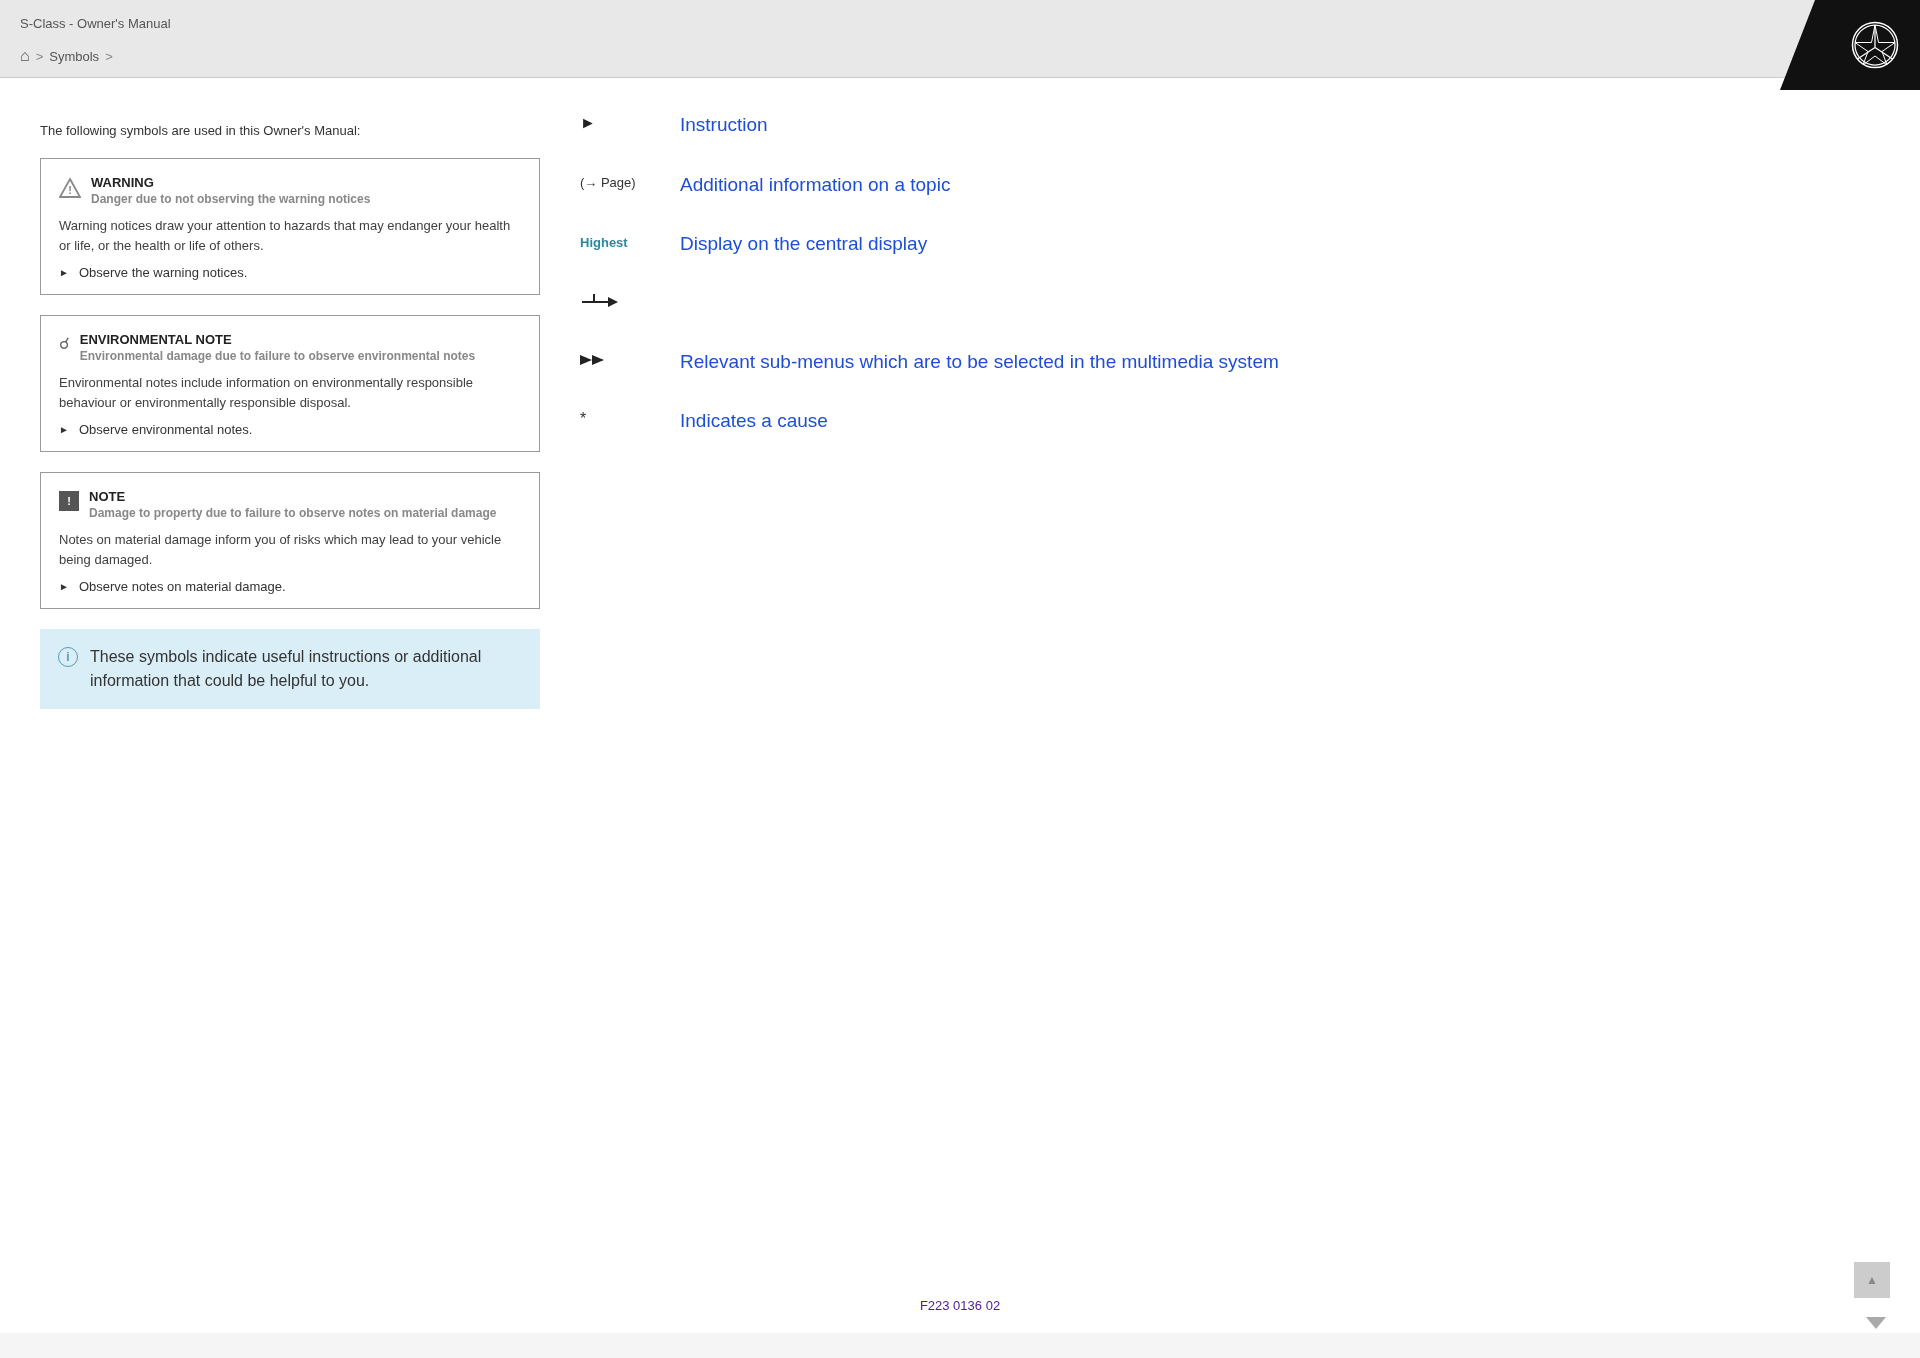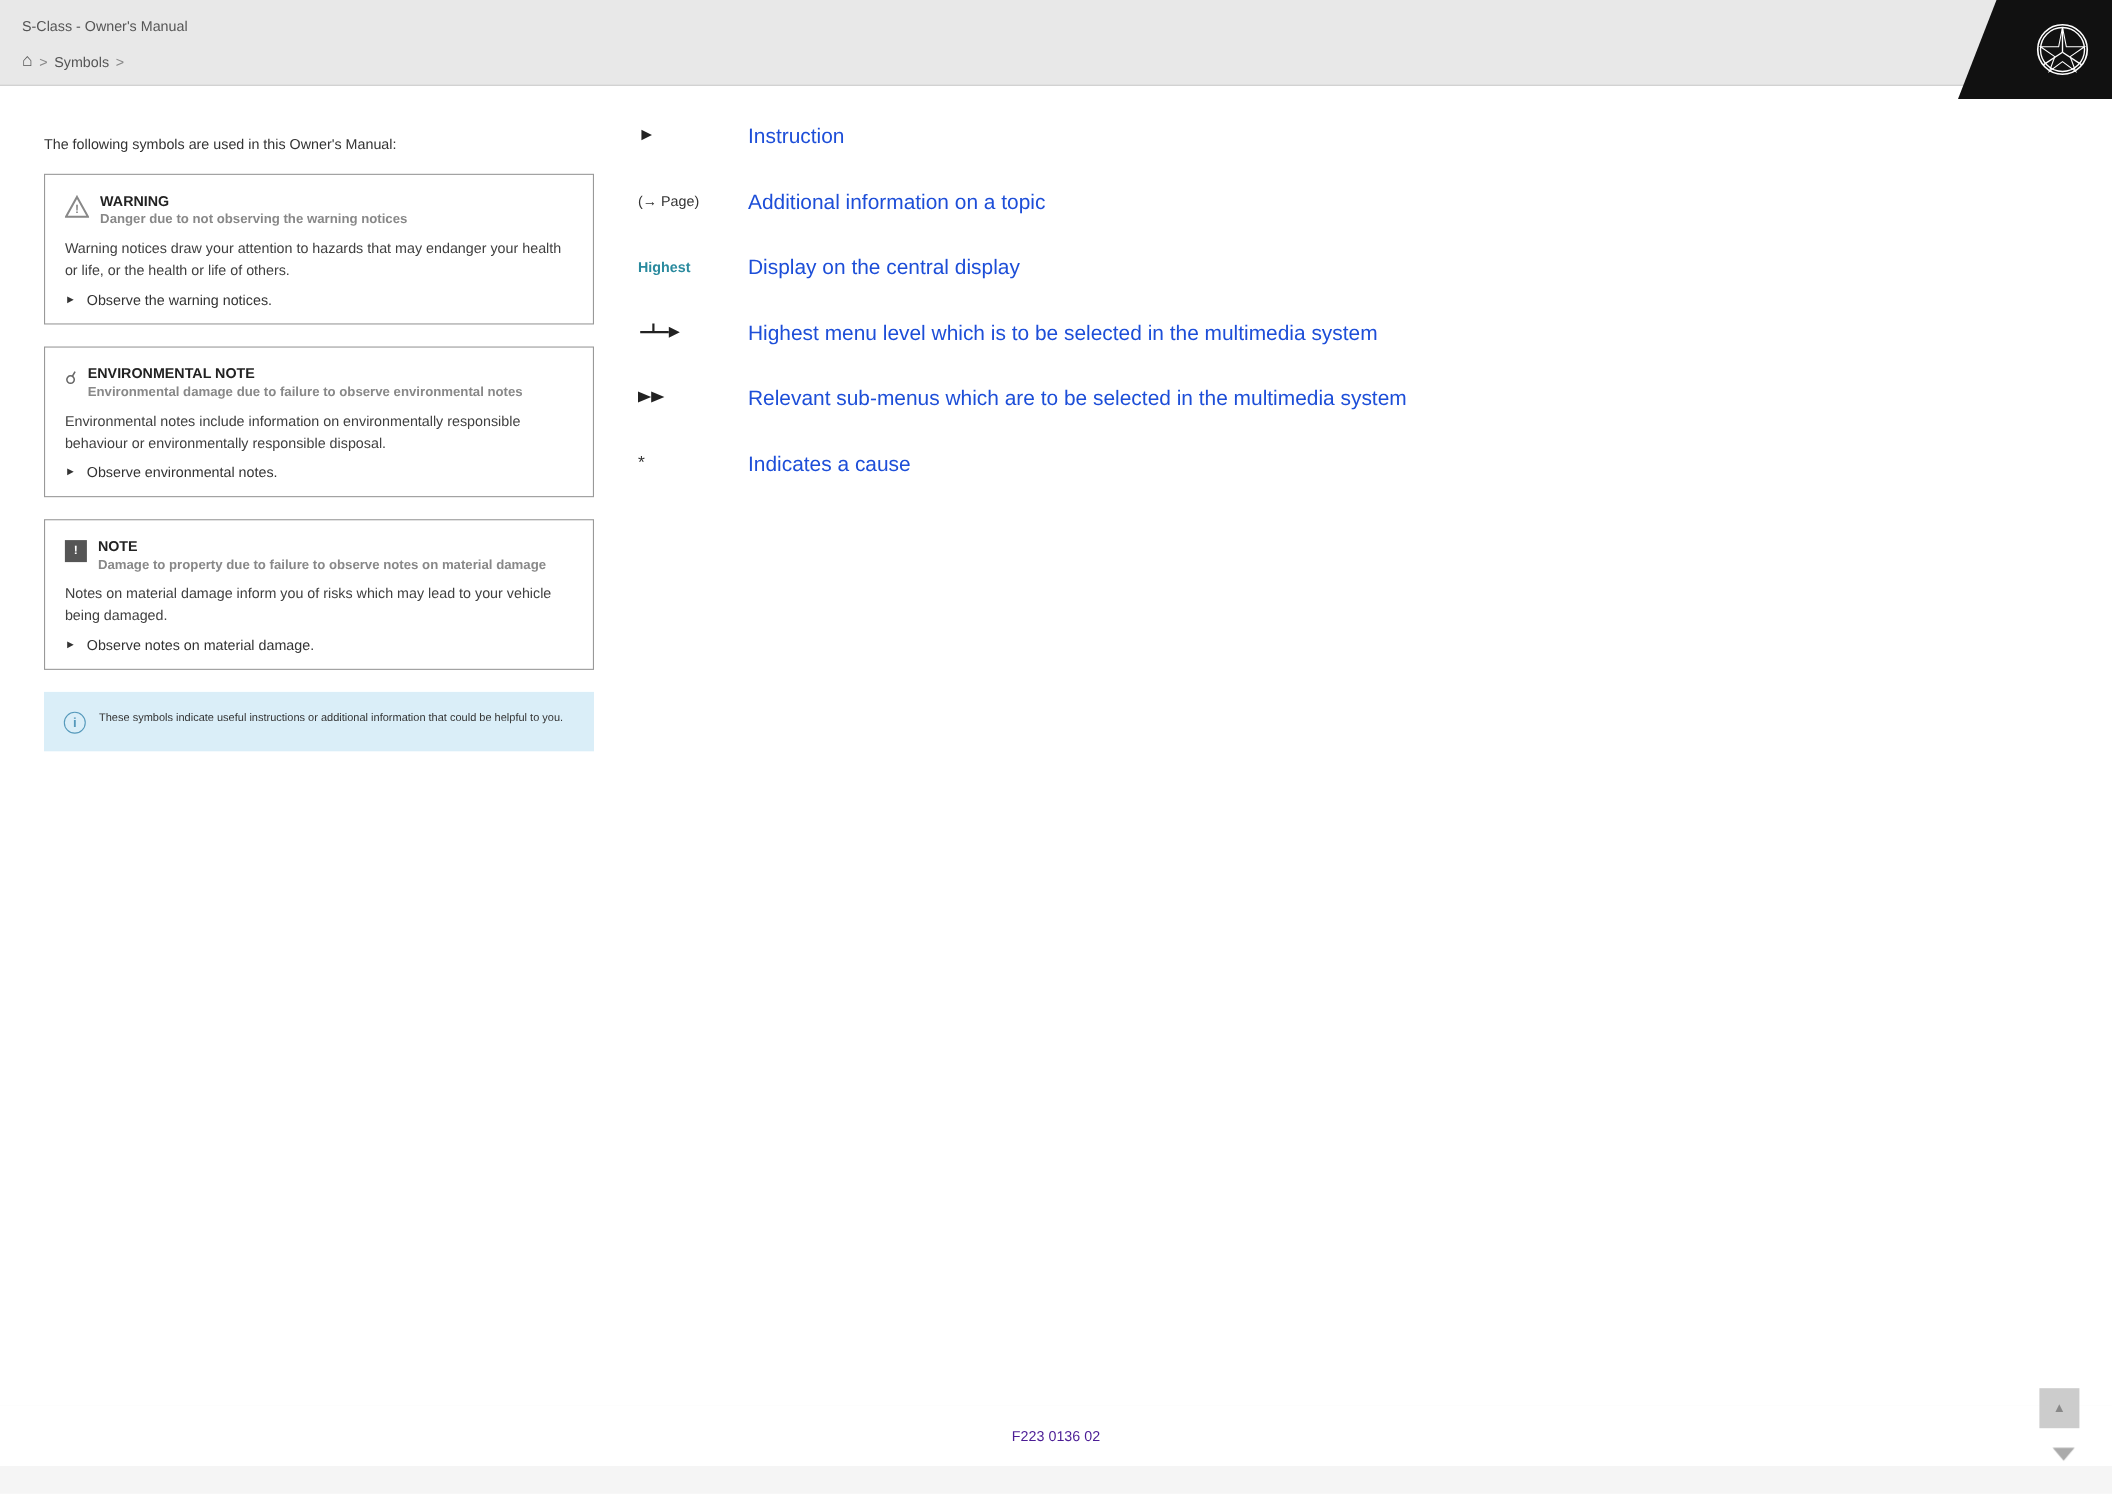--- a/index.html
+++ b/index.html
@@ -149,21 +149,21 @@
       border-radius: 50%;
       display: flex;
       align-items: center;
       justify-content: center;
       font-size: 12px;
       color: #5599bb;
       font-weight: bold;
       margin-top: 2px;
     }
     .info-text {
-      font-size: 10px;
+      font-size: 16px;
       color: #333;
       line-height: 1.5;
     }
 
     
     .right-col {
       flex: 1;
       padding-top: 0;
     }
 
@@ -373,21 +373,20 @@
     </div>
 
     <div class="symbol-row">
       <div class="symbol-icon-cell">
         <svg width="50" height="20" viewBox="0 0 50 20">
           <line x1="2" y1="10" x2="28" y2="10" stroke="#222" stroke-width="2"></line>
           <line x1="14" y1="2" x2="14" y2="10" stroke="#222" stroke-width="2"></line>
           <polygon points="28,5 38,10 28,15" fill="#222"></polygon>
         </svg>
       </div>
-      <div class="symbol-desc-cell">Highest menu level which is to be selected in the multimedia system</div>
     </div>
 
     <div class="symbol-row">
       <div class="symbol-icon-cell">
         <svg width="40" height="20" viewBox="0 0 40 20">
           <polygon points="0,5 12,10 0,15" fill="#222"></polygon>
           <polygon points="12,5 24,10 12,15" fill="#222"></polygon>
         </svg>
       </div>
       <div class="symbol-desc-cell">Relevant sub-menus which are to be selected in the multimedia system</div>

